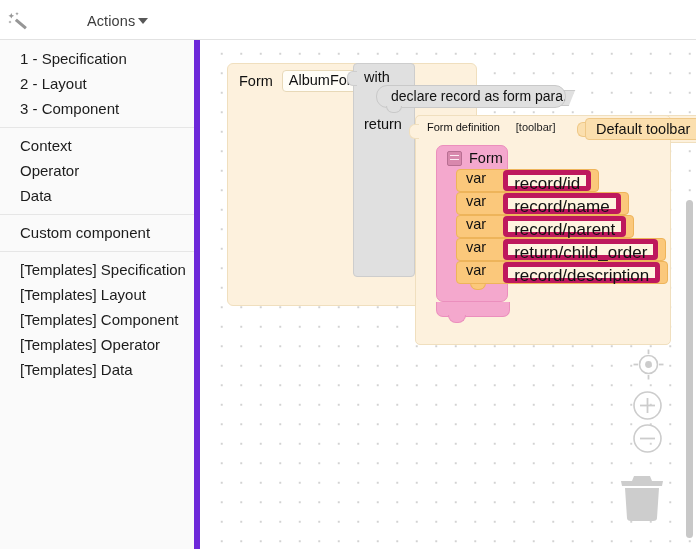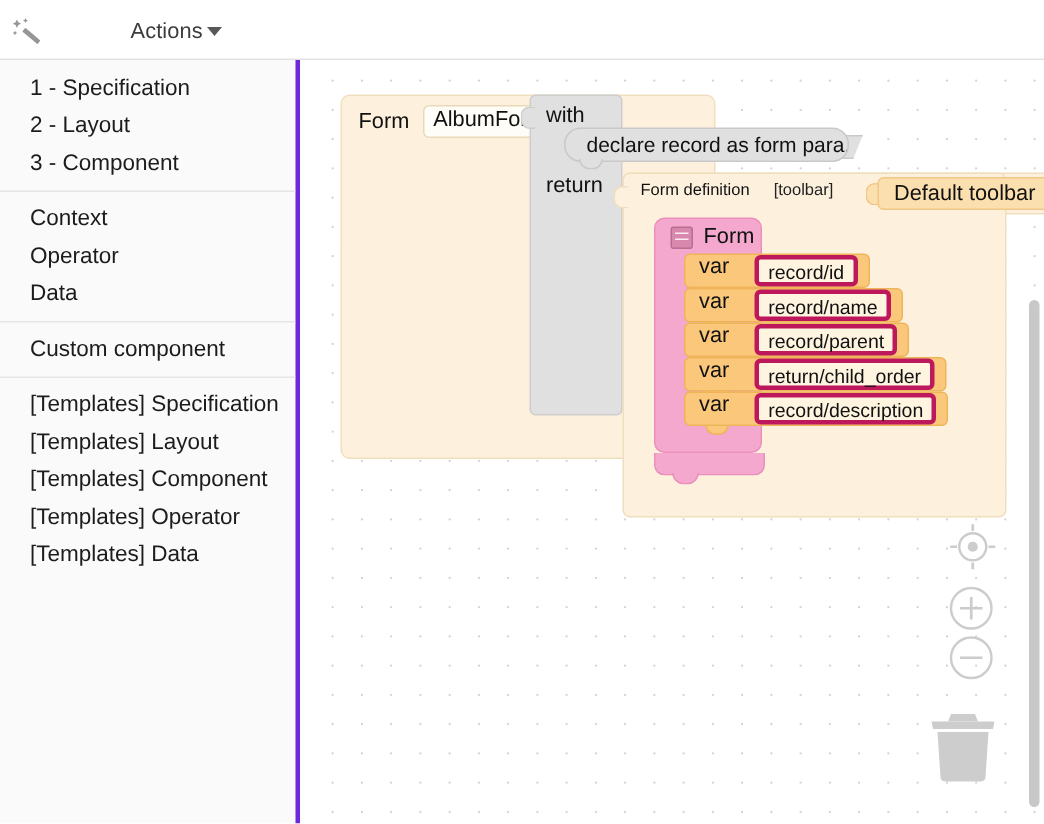--- a/index.html
+++ b/index.html
@@ -55,21 +55,21 @@
     border-right: 5px solid transparent;
     border-top: 6px solid #585858;
   }
 
   
   .sidebar {
     position: absolute;
     left: 0; top: 40px;
     width: 200px; height: 509px;
     background: #fafafa;
-    border-right: 3px solid #6d28d9;
+    border-right: 6px solid #6d28d9;
     box-sizing: border-box;
     overflow: hidden;
   }
   .tb-group { padding: 0; }
   .tb-sep {
     height: 1px;
     background: #e6e6e6;
     margin: 6px 0 5px 0;
   }
   .tb-item {
@@ -314,25 +314,25 @@
     border-radius: 4px;
     display: flex;
     gap: 17px;
     padding: 0 7px 0 9px;
     font-size: 14.5px;
     color: #111;
     white-space: nowrap;
   }
   .blk-var .vf {
     background: #fff4e0;
-    border: 3px solid #be185d;
+    border: 5px solid #be185d;
     border-radius: 4px;
     padding: 0px 6px 1px 6px;
     line-height: 17px;
-    font-size: 13px;
+    font-size: 17px;
     cursor: text;
   }
   .var-nub {
     position: absolute;
     width: 14px; height: 6px;
     left: 262px;
     background: #fbc87b;
     border: 1px solid #eeb45a;
     border-top: none;
     border-radius: 0 0 7px 7px;

